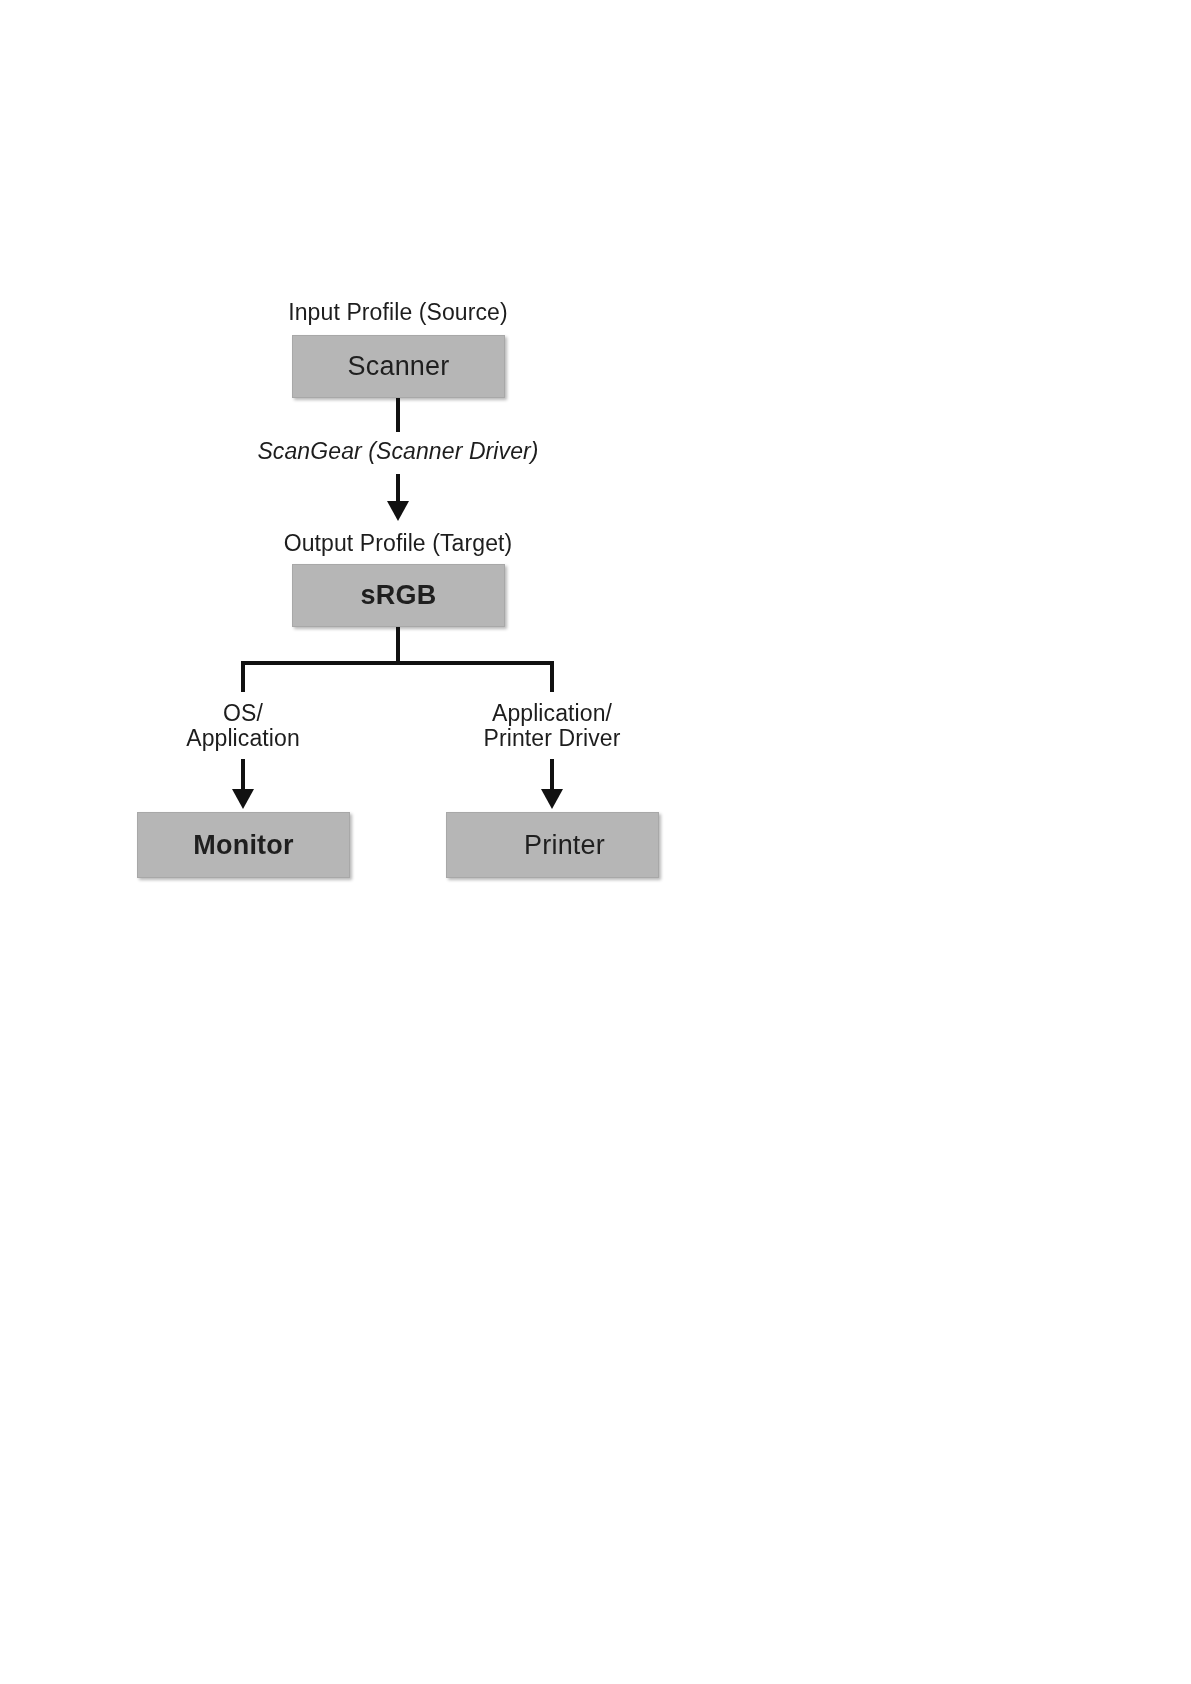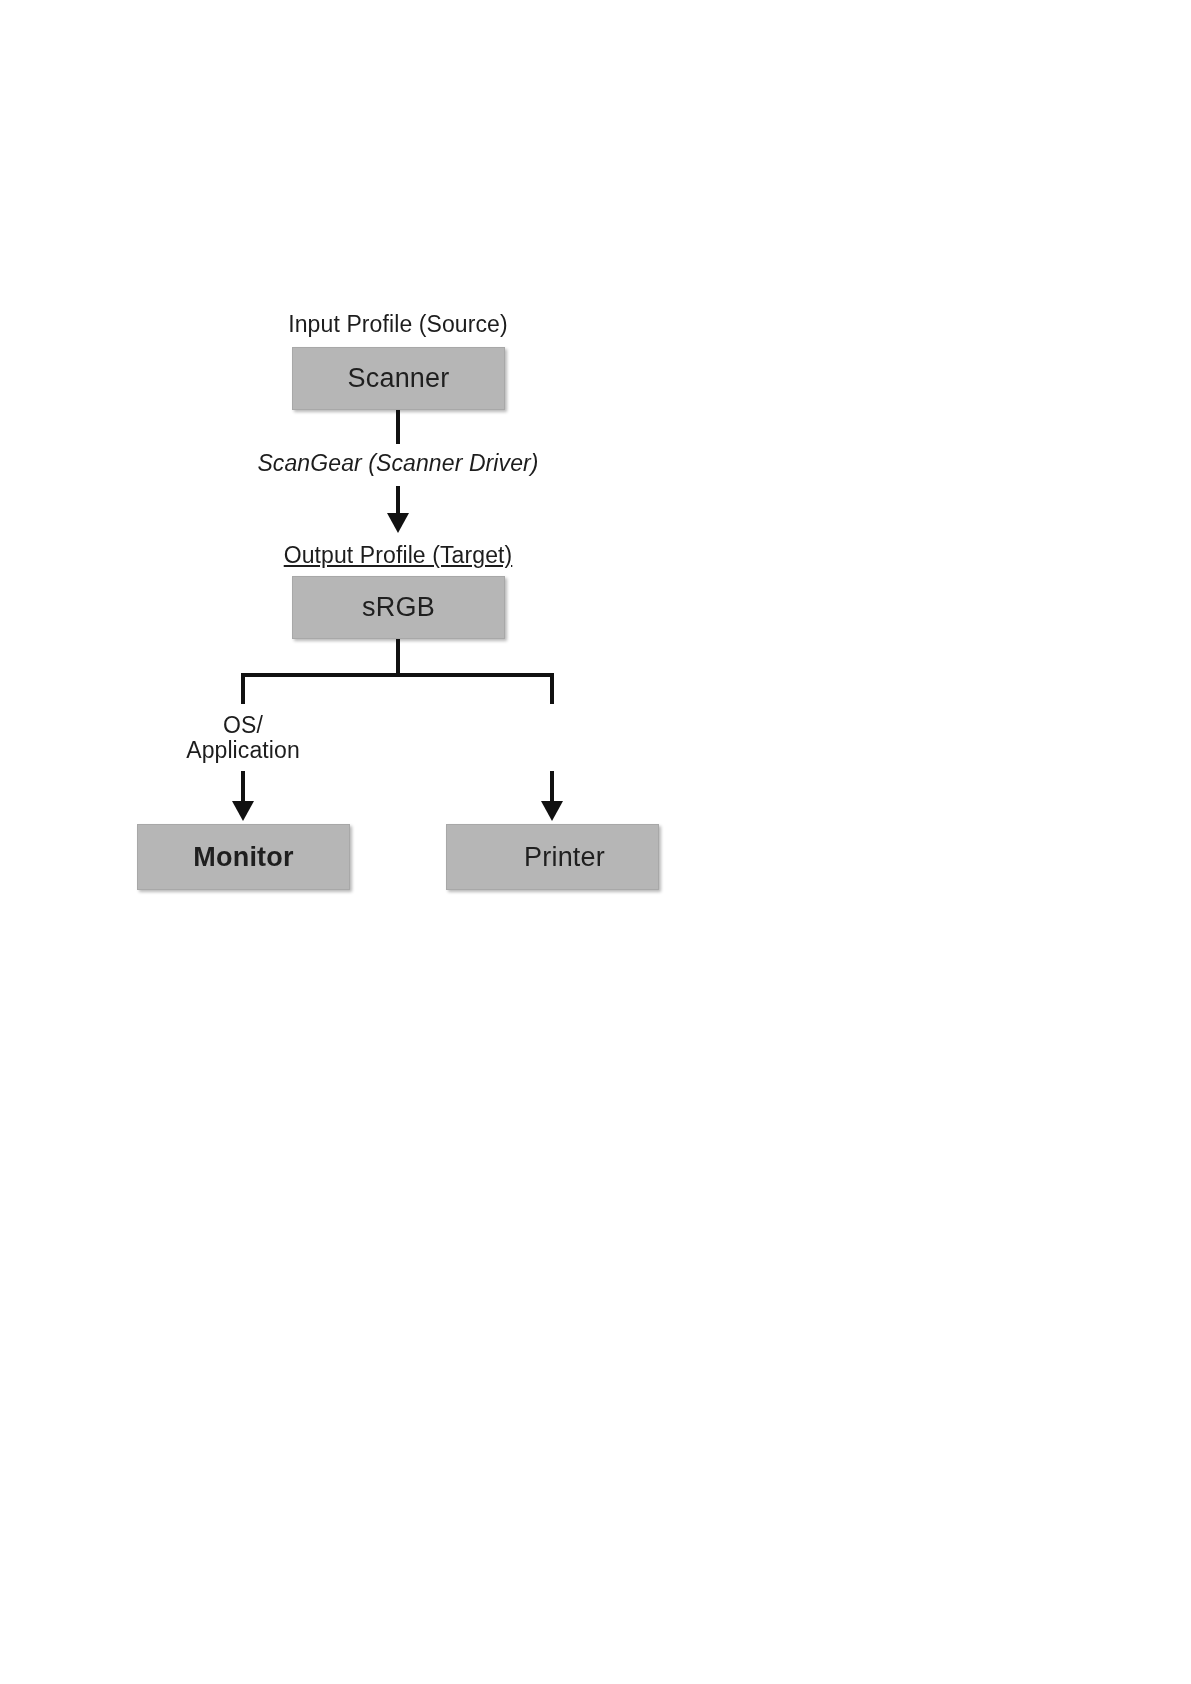--- a/index.html
+++ b/index.html
@@ -14,21 +14,21 @@
     position: relative;
     overflow: hidden;
     font-family: "Liberation Sans", sans-serif;
     color: #1a1a1a;
     -webkit-font-smoothing: antialiased;
   }
 
   #diagram {
     position: absolute;
     left: 0;
-    top: 16px;
+    top: 4px;
     width: 1191px;
     height: 1418px;
   }
 
   
   .node {
     position: absolute;
     background: #b6b6b6;
     border: 1px solid #a8a8a8;
     box-shadow: 2px 2px 3px rgba(0,0,0,0.28);
@@ -72,27 +72,27 @@
     position: absolute;
     width: 0;
     height: 0;
     border-left: 11px solid transparent;
     border-right: 11px solid transparent;
     border-top: 20px solid #111111;
   }
 
   
   #node-scanner  { left: 292px; top: 331px; width: 213px; height: 63px; justify-content: center; }
-  #node-srgb     { left: 292px; top: 560px; width: 213px; height: 63px; }
+  #node-srgb     { left: 292px; top: 560px; width: 213px; height: 63px; font-weight: bold; }
   #node-monitor  { left: 137px; top: 808px; width: 213px; height: 66px; font-weight: bold; }
   #node-printer  { left: 446px; top: 808px; width: 213px; height: 66px; padding-left: 24px; }
 
   #cap-input     { left: 248px; top: 296px; width: 300px; }
   #cap-scangear  { left: 248px; top: 435px; width: 300px; font-style: italic; }
-  #cap-output    { left: 248px; top: 527px; width: 300px; text-decoration: underline; }
+  #cap-output    { left: 248px; top: 527px; width: 300px; }
   #cap-os-app    { left: 143px; top: 697px; width: 200px; }
   #cap-app-print { left: 452px; top: 697px; width: 200px; }
 
   
   #line-scanner-down { left: 396px; top: 394px; height: 34px; }
   
   #line-scangear-down { left: 396px; top: 470px; height: 32px; }
   #arrow-scangear     { left: 387px; top: 497px; }
 
   
@@ -135,20 +135,22 @@
     <span class="node-label">sRGB</span>
   </div>
 
   <div class="vline" id="line-srgb-stem"></div>
   <div class="hline" id="line-split"></div>
   <div class="vline" id="line-left-drop"></div>
   <div class="vline" id="line-right-drop"></div>
 
   <div class="caption" id="cap-os-app">OS/
 Application</div>
+  <div class="caption" id="cap-app-print">Application/
+Printer Driver</div>
 
   <div class="vline" id="line-left-arrowstem"></div>
   <div class="arrowhead" id="arrow-left"></div>
 
   <div class="vline" id="line-right-arrowstem"></div>
   <div class="arrowhead" id="arrow-right"></div>
 
   <div class="node" id="node-monitor">
     <span class="node-label">Monitor</span>
   </div>

